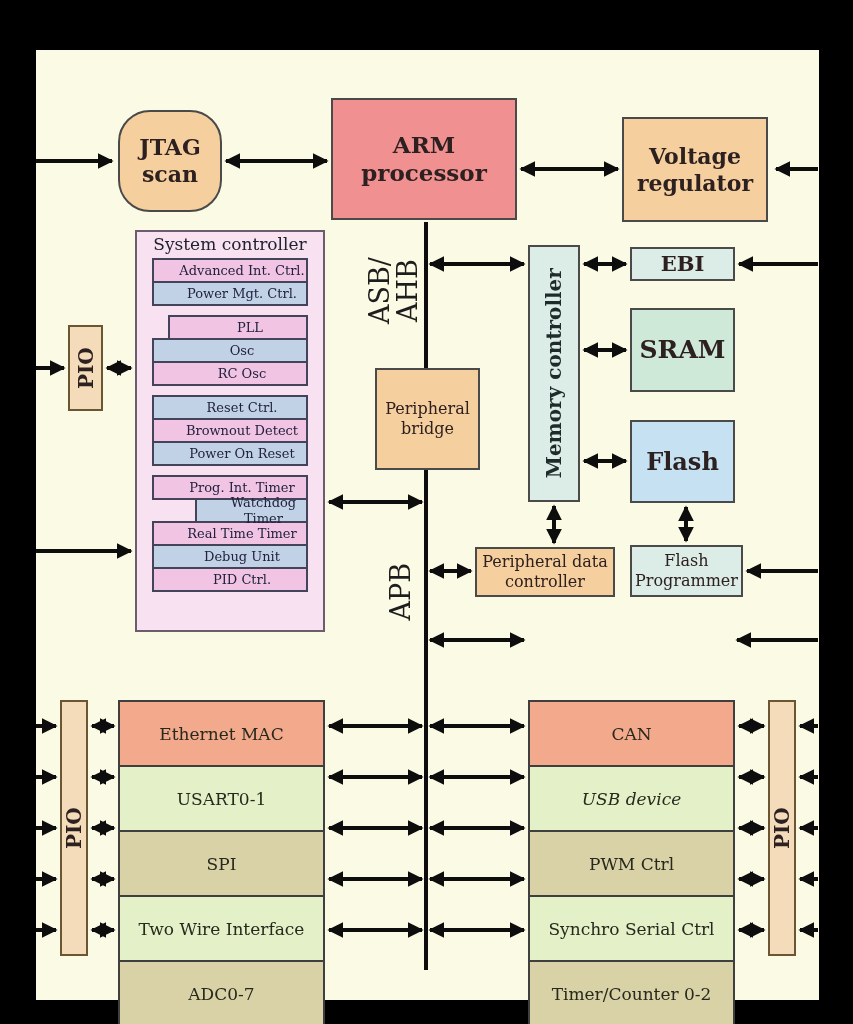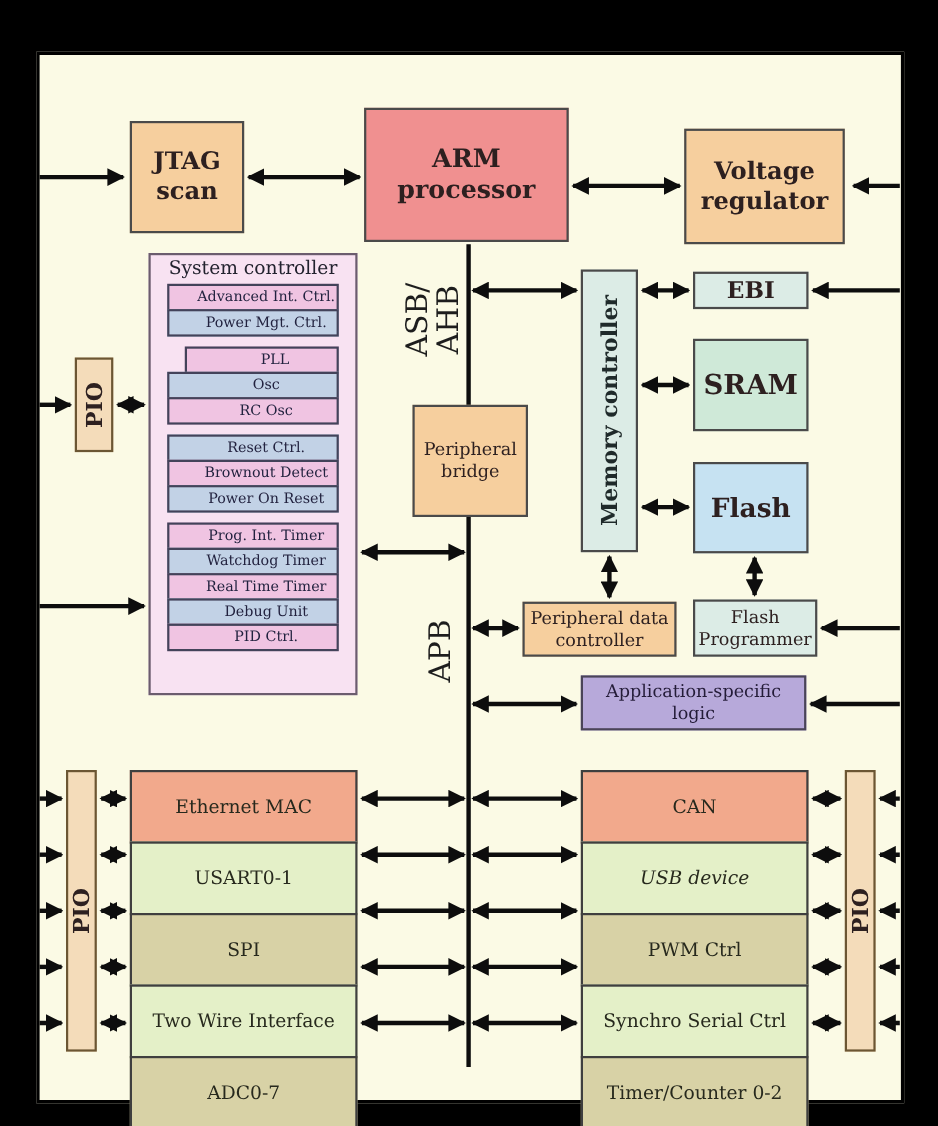--- a/index.html
+++ b/index.html
@@ -9,21 +9,21 @@
          background:#fbfae5;border:3px solid #000;box-sizing:border-box;}
   .wires{position:absolute;left:0;top:0;}
   .block{position:absolute;box-sizing:border-box;border:2px solid #4a4a4a;
          display:flex;align-items:center;justify-content:center;text-align:center;
          color:#2d2020;line-height:1.22;}
   .vlabel{transform:rotate(-90deg);white-space:nowrap;}
   .buslabel{position:absolute;display:flex;align-items:center;justify-content:center;
             color:#1d1d1d;}
   .buslabel .vlabel{white-space:pre-line;text-align:center;line-height:1.02;}
   
-  #jtag{left:118px;top:110px;width:104px;height:102px;font-size:22px;font-weight:bold;}
+  #jtag{left:118px;top:110px;width:104px;height:102px;font-size:22px;font-weight:bold;border-radius:32px;}
   #arm{left:331px;top:98px;width:186px;height:122px;font-size:23px;font-weight:bold;}
   #voltage{left:622px;top:117px;width:146px;height:105px;font-size:22px;font-weight:bold;}
   
   #sysctrl{left:135px;top:230px;width:190px;height:402px;display:block;border-color:#6b5c6e;}
   .sc-title{height:24px;margin-top:2px;font-size:17px;text-align:center;color:#22222e;}
   .sc-group{margin:0 15px 9px 15px;}
   .sc-item{height:25px;box-sizing:border-box;border:2px solid #43435a;margin-top:-2px;
            display:flex;align-items:center;justify-content:center;
            font-size:13px;color:#22223f;padding-left:24px;}
   .sc-item:first-child{margin-top:0;}
@@ -144,40 +144,39 @@
       <div class="sc-item" style="background-color: rgb(194, 210, 230);">Osc</div>
       <div class="sc-item" style="background-color: rgb(240, 196, 226);">RC Osc</div>
     </div>
     <div class="sc-group">
       <div class="sc-item" style="background-color: rgb(194, 210, 230);">Reset Ctrl.</div>
       <div class="sc-item" style="background-color: rgb(240, 196, 226);">Brownout Detect</div>
       <div class="sc-item" style="background-color: rgb(194, 210, 230);">Power On Reset</div>
     </div>
     <div class="sc-group">
       <div class="sc-item" style="background-color: rgb(240, 196, 226);">Prog. Int. Timer</div>
-      <div class="sc-item" style="background-color: rgb(194, 210, 230);">Watchdog Timer</div>
+      <div class="sc-item" style="background-color: rgb(194, 210, 230); margin-left: 43px;">Watchdog Timer</div>
       <div class="sc-item" style="background-color: rgb(240, 196, 226);">Real Time Timer</div>
       <div class="sc-item" style="background-color: rgb(194, 210, 230);">Debug Unit</div>
       <div class="sc-item" style="background-color: rgb(240, 196, 226);">PID Ctrl.</div>
     </div>
   </div>
 
   <div class="block" id="pio-left" style="background-color: rgb(244, 220, 186);">
     <span class="vlabel">PIO</span>
   </div>
   <div class="block" id="bridge" style="background-color: rgb(246, 207, 158);">Peripheral bridge</div>
   <div class="block" id="memctrl" style="background-color: rgb(220, 236, 230);">
     <span class="vlabel">Memory controller</span>
   </div>
   <div class="block" id="ebi" style="background-color: rgb(220, 236, 230);">EBI</div>
   <div class="block" id="sram" style="background-color: rgb(207, 233, 216);">SRAM</div>
   <div class="block" id="flash" style="background-color: rgb(198, 226, 242);">Flash</div>
   <div class="block" id="pdc" style="background-color: rgb(246, 207, 158);">Peripheral data controller</div>
   <div class="block" id="flashprog" style="background-color: rgb(220, 236, 230);">Flash Programmer</div>
-  <div class="block" id="asl" style="background-color: rgb(183, 169, 218);">Application-specific logic</div>
 
   <div class="block" id="pio-bl" style="background-color: rgb(244, 220, 186);">
     <span class="vlabel">PIO</span>
   </div>
   <div class="stack" id="stack-left">
     <div class="p-row" style="background-color: rgb(242, 169, 140);">Ethernet MAC</div>
     <div class="p-row" style="background-color: rgb(228, 240, 200);">USART0-1</div>
     <div class="p-row" style="background-color: rgb(216, 210, 166);">SPI</div>
     <div class="p-row" style="background-color: rgb(228, 240, 200);">Two Wire Interface</div>
     <div class="p-row" style="background-color: rgb(216, 210, 166);">ADC0-7</div>

